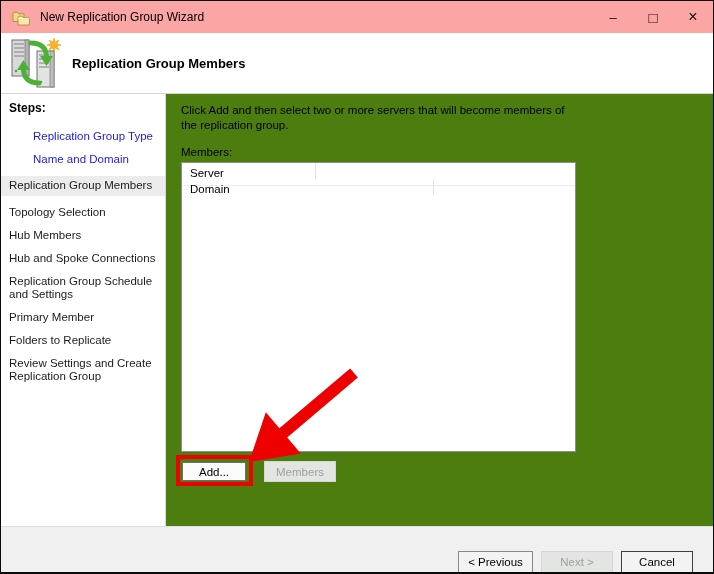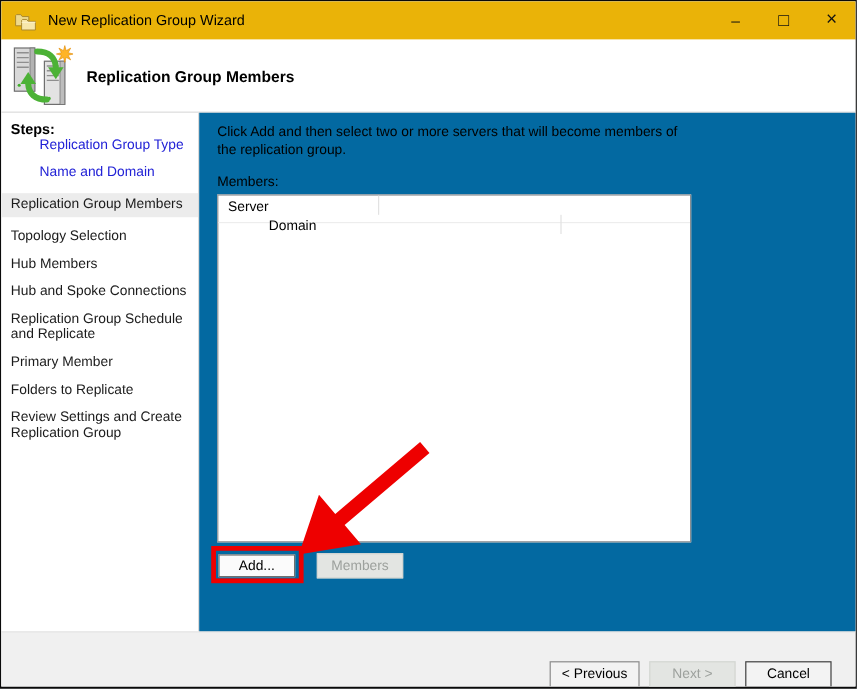--- a/index.html
+++ b/index.html
@@ -14,21 +14,21 @@
     width: 714px;
     height: 574px;
     background: #ffffff;
     border: 1px solid #0a0a0a;
     border-bottom-width: 2px;
     overflow: hidden;
   }
   
   .titlebar {
     height: 32px;
-    background: #eab308;
+    background: #fca5a5;
     display: flex;
     align-items: center;
     padding-left: 11px;
   }
   .titlebar .app-icon { width: 19px; height: 17px; flex: 0 0 auto; }
   .titlebar .title {
     margin-left: 9px;
     font-size: 12px;
     color: #000000;
     flex: 1 1 auto;
@@ -70,39 +70,39 @@
     flex: 0 0 auto;
     background: #ffffff;
     border-right: 1px solid #d9d9d9;
     padding: 7px 8px 0 8px;
     overflow: hidden;
   }
   .steps-heading {
     font-size: 12px;
     font-weight: bold;
     color: #000;
-    margin-bottom: 0;
+    margin-bottom: 15px;
   }
   .step {
     font-size: 11.5px;
     line-height: 13px;
     color: #1b1b1b;
     margin-bottom: 10px;
   }
   .step.completed { color: #2121d6; cursor: pointer; padding-left: 24px; }
   .step.current {
     background: #ececec;
     margin-left: -8px;
     margin-right: -8px;
     padding: 3px 8px 4px 8px;
   }
   .main {
     position: relative;
     flex: 1 1 auto;
-    background: #0369a1;
+    background: #4d7c0f;
   }
   .instruction {
     position: absolute;
     left: 15px; top: 9px;
     width: 402px;
     font-size: 11.5px;
     line-height: 15px;
     color: #000;
   }
   .members-label {
@@ -124,21 +124,21 @@
     border-bottom: 1px solid #ededed;
     flex-direction: column;
   }
   .col-header {
     font-size: 11.5px;
     color: #000;
     padding: 4px 0 0 8px;
     border-right: 1px solid #e2e2e2;
   }
   .col-server { width: 134px; }
-  .col-domain { width: 252px; margin-left: 34px; }
+  .col-domain { width: 252px; }
   
   .btn {
     font-family: "Liberation Sans", sans-serif;
     font-size: 11.5px;
     color: #000;
     background: #f3f3f3;
     border: 1px solid #8a8a8a;
     display: flex;
     align-items: center;
     justify-content: center;
@@ -248,21 +248,21 @@
   <div class="content">
 
     <div class="sidebar">
       <div class="steps-heading">Steps:</div>
       <div class="step completed">Replication Group Type</div>
       <div class="step completed">Name and Domain</div>
       <div class="step current">Replication Group Members</div>
       <div class="step">Topology Selection</div>
       <div class="step">Hub Members</div>
       <div class="step">Hub and Spoke Connections</div>
-      <div class="step">Replication Group Schedule and Replicate</div>
+      <div class="step">Replication Group Schedule and Settings</div>
       <div class="step">Primary Member</div>
       <div class="step">Folders to Replicate</div>
       <div class="step">Review Settings and Create Replication Group</div>
     </div>
 
     <div class="main">
       <div class="instruction">Click Add and then select two or more servers that will become members of the replication group.</div>
       <div class="members-label">Members:</div>
 
       <div class="members-table">

